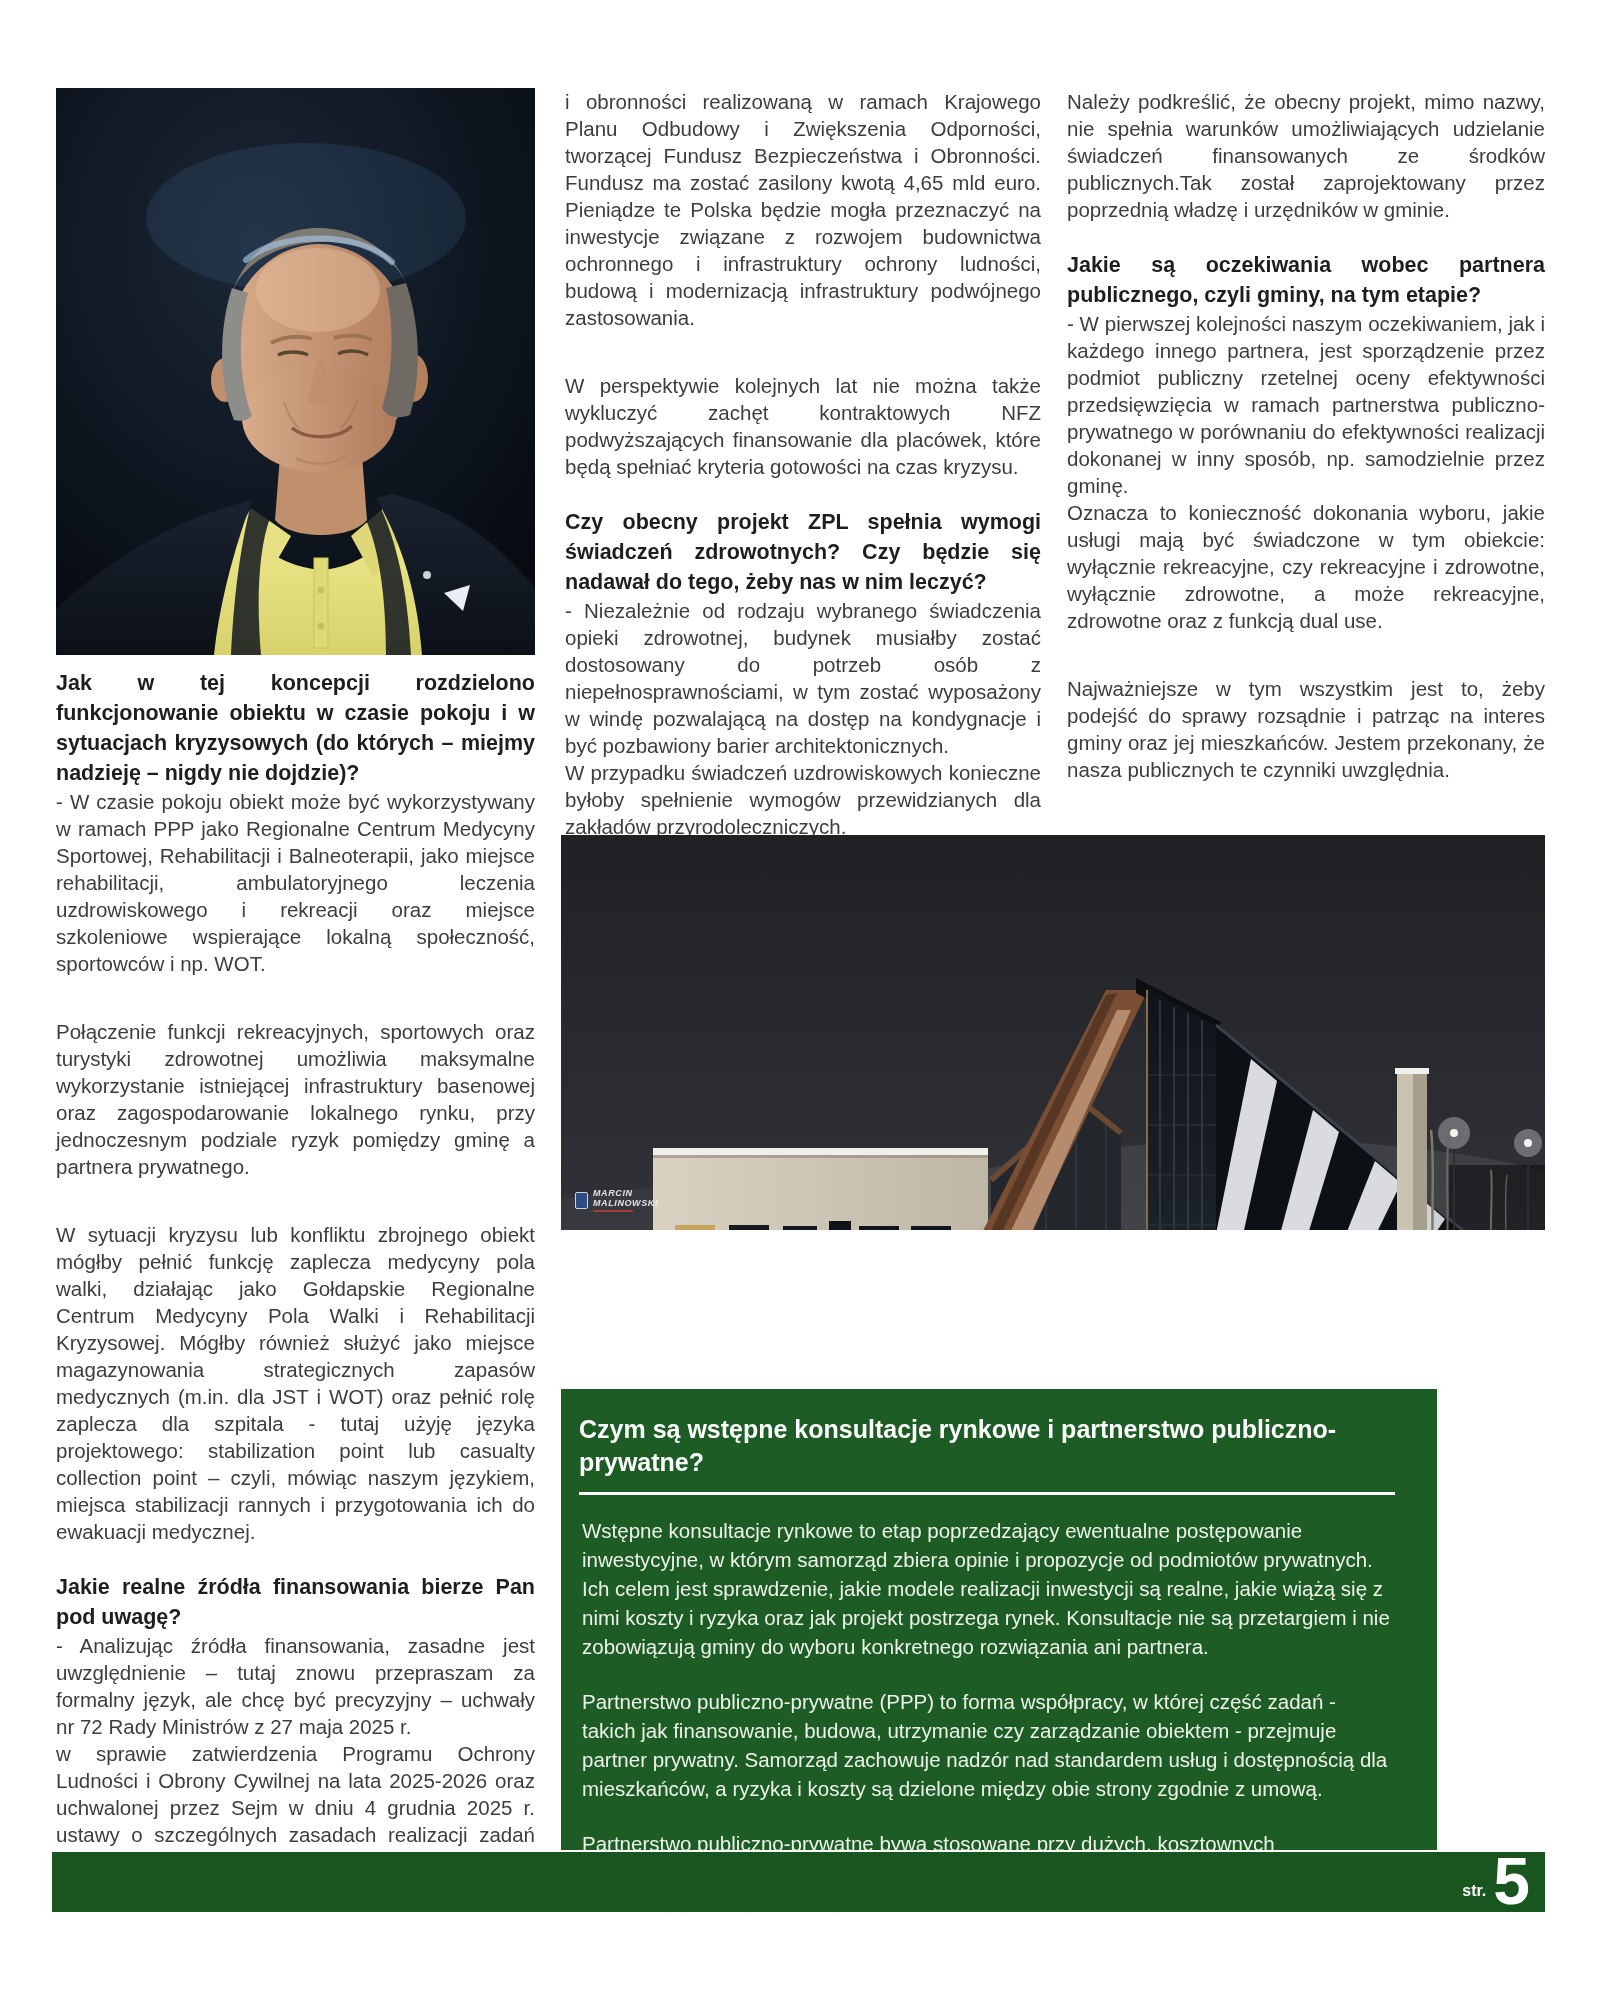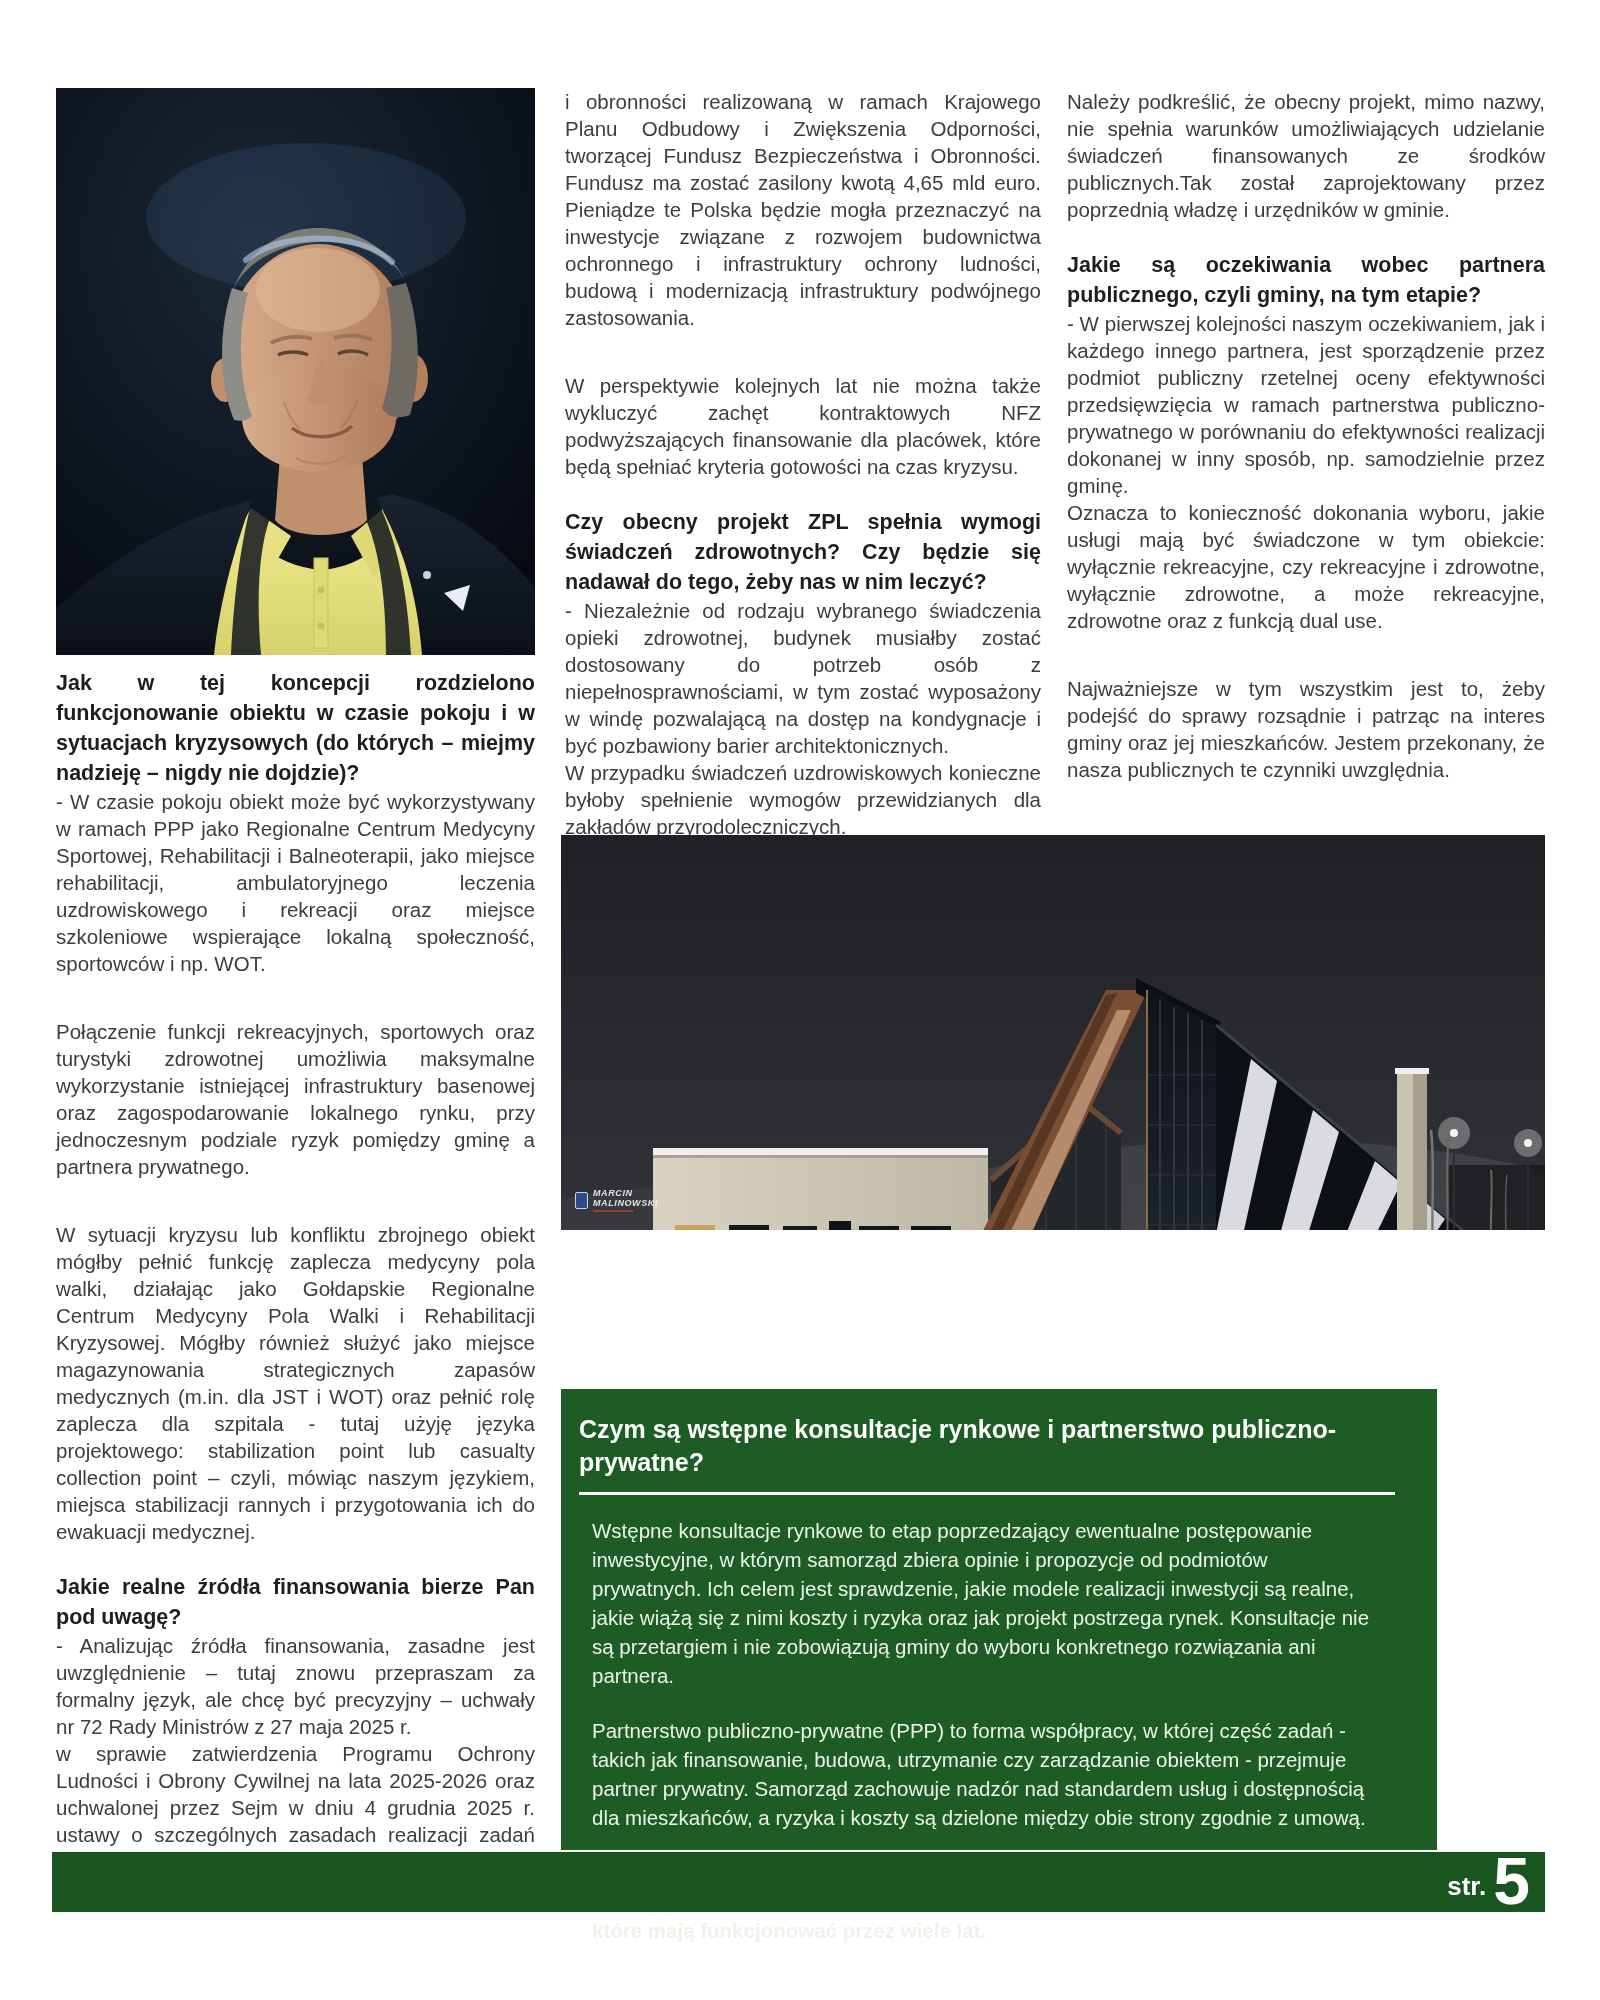--- a/index.html
+++ b/index.html
@@ -19,28 +19,28 @@
   .building{position:absolute;left:561px;top:835px;width:984px;height:395px;overflow:hidden;background:#26272b;}
   .building svg{display:block;}
   .watermark{position:absolute;left:14px;bottom:18px;display:flex;align-items:center;gap:5px;opacity:.9;}
   .wm-sq{width:11px;height:15px;background:#2b4f8e;border:1px solid #dfe5ee;border-radius:2px;}
   .wm-txt{font-size:9px;line-height:10px;color:#f4f4f4;font-weight:700;letter-spacing:.6px;font-style:italic;}
   .wm-red{width:40px;height:2px;background:#b23a33;margin-top:2px;}
   .infobox{position:absolute;left:561px;top:1389px;width:876px;height:461px;background:#1d5c24;
            box-sizing:border-box;padding:24px 42px 0 18px;}
   .infobox h3{margin:0;font-size:25px;line-height:33px;color:#ffffff;font-weight:700;}
   .ib-rule{height:3px;background:#ffffff;margin:13px 0 21px 0;}
-  .infobox p{margin:13px;font-size:20.5px;line-height:29px;color:#eef3ea;text-align:left;}
+  .infobox p{margin:3px;font-size:20.5px;line-height:29px;color:#eef3ea;text-align:left;}
   .infobox p.gap{margin-top:26px;}
   .ib-a{display:block;}
   .ib-b{display:block;font-weight:700;}
   .footer-bar{position:absolute;left:52px;top:1852px;width:1493px;height:60px;background:#19561f;
               display:flex;justify-content:flex-end;align-items:flex-end;box-sizing:border-box;
               padding:0 16px 4px 0;}
-  .str{color:#ffffff;font-weight:700;font-size:26px;line-height:1;margin:0 7px 9px 12px;}
+  .str{color:#ffffff;font-weight:700;font-size:16px;line-height:1;margin:0 7px 9px 12px;}
   .num{color:#ffffff;font-weight:700;font-size:66px;line-height:.82;letter-spacing:-1px;}
 </style>
 </head>
 <body>
 
 <div class="page">
 
   <div class="col col-left">
     <div class="portrait">
       <svg viewBox="0 0 479 567" width="479" height="567" aria-hidden="true">

